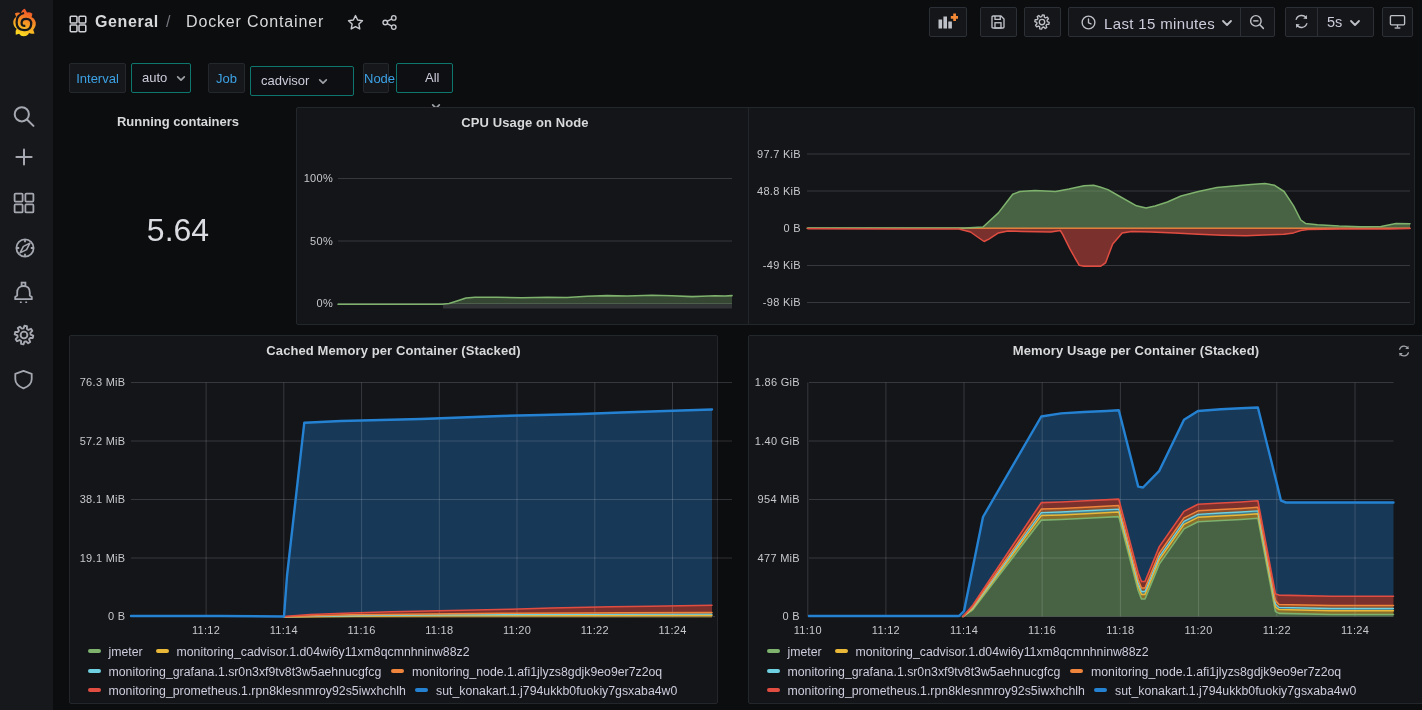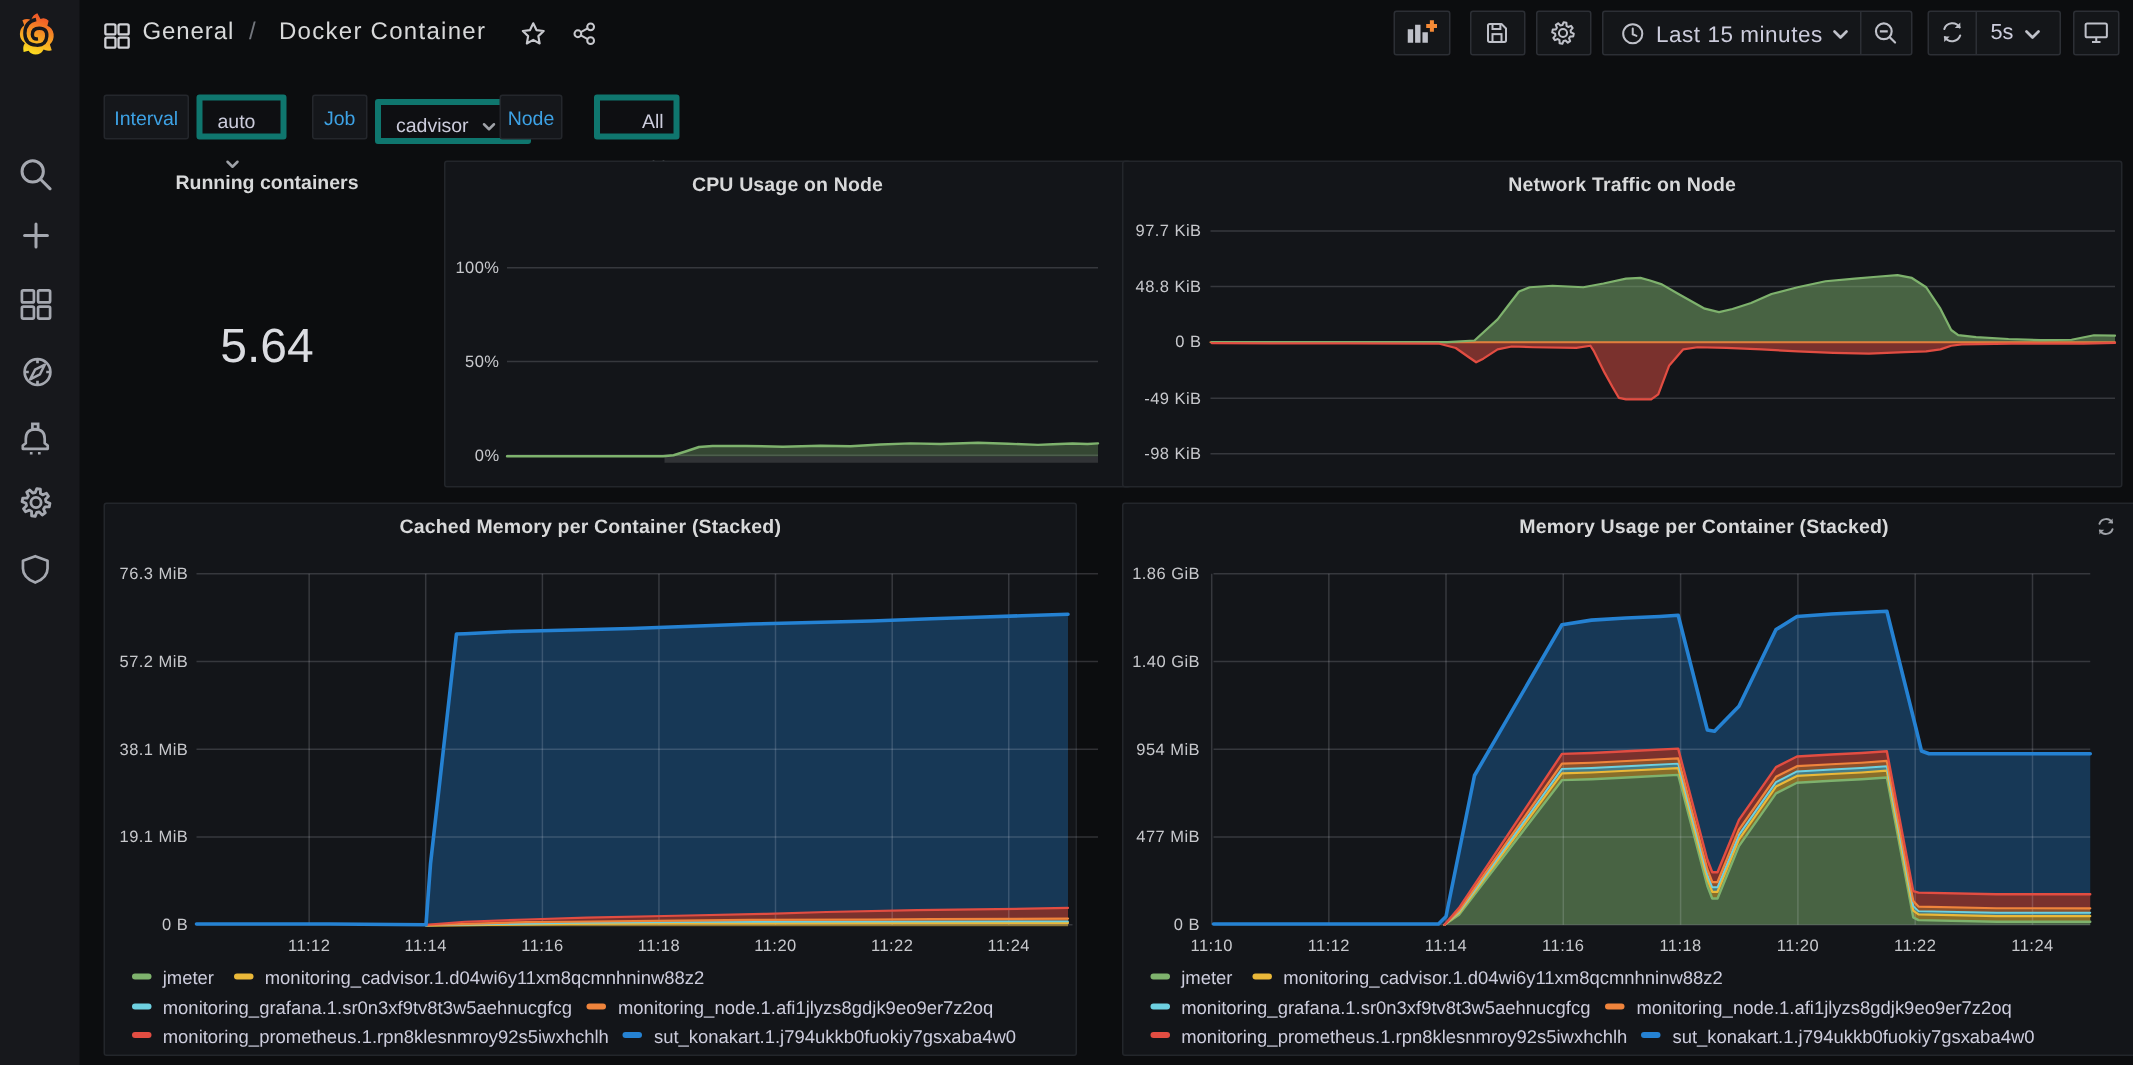--- a/index.html
+++ b/index.html
@@ -3,21 +3,21 @@
 <style>
 * { margin:0; padding:0; box-sizing:border-box; }
 html,body { width:1422px; height:710px; background:#0c0d0f; font-family:"Liberation Sans", sans-serif; overflow:hidden; position:relative; }
 .abs { position:absolute; }
 .panel { position:absolute; background:#131519; border:1px solid #23262b; border-radius:2px; }
 .ptitle { position:absolute; top:7px; left:0; right:0; text-align:center; font-size:13px; font-weight:700; color:#d8d9da; letter-spacing:0.1px;}
 .legend { position:absolute; font-size:12.3px; color:#ccccdc; }
 .lrow { position:absolute; white-space:nowrap; }
 .dash { display:inline-block; width:13px; height:4px; border-radius:2px; vertical-align:middle; margin-right:8px; margin-top:-3px;}
 .vlabel { position:absolute; height:30px; line-height:30px; font-size:13px; font-weight:500; color:#3da2e5; background:#15171b; border:1px solid #24272c; border-radius:2px; text-align:center; }
-.vvalue { position:absolute; height:30px; line-height:28px; font-size:13px; color:#ccccdc; background:#0e0f12; border:4px solid #0f766e; border-radius:2px; padding-left:10px; }
+.vvalue { position:absolute; height:30px; line-height:28px; font-size:13px; color:#ccccdc; background:#0e0f12; border:1px solid #0f766e; border-radius:2px; padding-left:10px; }
 .navbtn { position:absolute; top:7px; height:30px; background:#141619; border:1px solid #2c2f35; border-radius:2px; }
 </style></head><body>
 
 <div class="abs" style="left:0;top:0;width:53px;height:710px;background:#17181c;"></div>
 
 <svg class="abs" style="left:11px;top:8px;" width="27" height="30" viewBox="0 0 64 72">
 <defs>
       <linearGradient id="glg" x1="0" y1="1" x2="0.3" y2="0">
 <stop offset="0" stop-color="#FCEE1F"></stop>
         <stop offset="1" stop-color="#F05A28"></stop>
@@ -56,21 +56,21 @@
   </svg>
 <svg class="abs" style="left:13.3px;top:368.6px;" width="21" height="21" viewBox="0 0 21 21">
     <path d="M10.5 1.8 L18.7 4.8 L18.7 10 Q18.7 16.2 10.5 19.4 Q2.3 16.2 2.3 10 L2.3 4.8 Z" fill="none" stroke="#a5a8b0" stroke-width="1.8" stroke-linejoin="round"></path>
   </svg>
 <svg class="abs" style="left:69px;top:15px;" width="18" height="18" viewBox="0 0 17.6 17.6">
     <rect x="1.2" y="1.2" width="6.6" height="6.6" rx="1" fill="none" stroke="#d0d1d6" stroke-width="1.5"></rect>
     <rect x="1.2" y="9.8" width="6.6" height="6.6" rx="1" fill="none" stroke="#d0d1d6" stroke-width="1.5"></rect>
     <rect x="9.8" y="1.2" width="6.6" height="6.6" rx="1" fill="none" stroke="#d0d1d6" stroke-width="1.5"></rect>
     <rect x="9.8" y="9.8" width="6.6" height="6.6" rx="1" fill="none" stroke="#d0d1d6" stroke-width="1.5"></rect>
   </svg>
-<div class="abs" style="left:95px;top:13px;font-size:16px;letter-spacing:0.6px;color:#d8d9da;">General</div>
+<div class="abs" style="left:95px;top:13px;font-size:16px;letter-spacing:0.6px;color:#d8d9da;font-weight:bold;">General</div>
 <div class="abs" style="left:166px;top:13px;font-size:16px;color:#73767d;">/</div>
 <div class="abs" style="left:186px;top:13px;font-size:16px;letter-spacing:0.85px;color:#d8d9da;">Docker Container</div>
 <svg class="abs" style="left:346px;top:13px;" width="19" height="19" viewBox="0 0 24 24">
     <path d="M12 3.2 L14.7 8.9 L20.8 9.7 L16.3 14 L17.4 20.2 L12 17.2 L6.6 20.2 L7.7 14 L3.2 9.7 L9.3 8.9 Z" fill="none" stroke="#c8c9ce" stroke-width="1.8" stroke-linejoin="round"></path>
   </svg>
 <svg class="abs" style="left:381px;top:14px;" width="17" height="17" viewBox="0 0 24 24">
 <circle cx="6" cy="12" r="3.2" fill="none" stroke="#c8c9ce" stroke-width="1.9"></circle>
 <circle cx="18" cy="5.5" r="3.2" fill="none" stroke="#c8c9ce" stroke-width="1.9"></circle>
 <circle cx="18" cy="18.5" r="3.2" fill="none" stroke="#c8c9ce" stroke-width="1.9"></circle>
 <line x1="8.8" y1="10.5" x2="15.2" y2="7" stroke="#c8c9ce" stroke-width="1.9"></line>
@@ -127,42 +127,41 @@
 <line x1="12" y1="15" x2="12" y2="19" stroke="#bfc1c9" stroke-width="1.9"></line>
 </svg>
 <div class="vlabel" style="left:69px;top:63px;width:57px;">Interval</div>
 <div class="vvalue" style="left:131px;top:63px;width:60px;">auto <svg width="10" height="7" viewBox="0 0 12 8" style="margin-left:5px;">
       <path d="M2 2 L6 6 L10 2" fill="none" stroke="#9fa2a8" stroke-width="2" stroke-linecap="round" stroke-linejoin="round"></path>
     </svg></div>
 <div class="vlabel" style="left:208px;top:63px;width:37px;">Job</div>
 <div class="vvalue" style="left:250px;top:66px;width:104px;">cadvisor <svg width="10" height="7" viewBox="0 0 12 8" style="margin-left:5px;">
       <path d="M2 2 L6 6 L10 2" fill="none" stroke="#9fa2a8" stroke-width="2" stroke-linecap="round" stroke-linejoin="round"></path>
     </svg></div>
-<div class="vlabel" style="left:333px;top:63px;width:42px;">Node</div>
+<div class="vlabel" style="left:363px;top:63px;width:26px;">Node</div>
 <div class="vvalue" style="left:396px;top:63px;width:57px;padding-left:28px;">All <svg width="10" height="7" viewBox="0 0 12 8" style="margin-left:6px;">
       <path d="M2 2 L6 6 L10 2" fill="none" stroke="#9fa2a8" stroke-width="2" stroke-linecap="round" stroke-linejoin="round"></path>
     </svg></div>
 <div class="abs" style="left:69px;top:114px;width:218px;text-align:center;font-size:13px;font-weight:700;color:#d8d9da;">Running containers</div>
 <div class="abs" style="left:69px;top:212px;width:218px;text-align:center;font-size:32px;font-weight:500;color:#dbdce1;">5.64</div>
 <div class="panel" style="left:296px;top:107px;width:458px;height:218px;">
     <div class="ptitle">CPU Usage on Node</div>
     <svg class="abs" style="left:0;top:0;" width="442" height="218" viewBox="0 0 442 218">
       <line x1="41" y1="70.5" x2="435" y2="70.5" stroke="rgba(240,245,255,0.16)" stroke-width="1"></line>
       <text x="36" y="74.0" font-size="11" letter-spacing="0.3" fill="#c7c8cc" text-anchor="end">100%</text>
       <line x1="41" y1="133" x2="435" y2="133" stroke="rgba(240,245,255,0.16)" stroke-width="1"></line>
       <text x="36" y="136.5" font-size="11" letter-spacing="0.3" fill="#c7c8cc" text-anchor="end">50%</text>
       <line x1="41" y1="195.5" x2="435" y2="195.5" stroke="rgba(240,245,255,0.16)" stroke-width="1"></line>
       <text x="36" y="199.0" font-size="11" letter-spacing="0.3" fill="#c7c8cc" text-anchor="end">0%</text>
       <rect x="146" y="196.3" width="289" height="4.2" fill="rgba(255,255,255,0.13)"></rect>
       <polygon points="41.0,196.2 100.0,196.2 145.0,196.2 152.0,195.5 160.0,193.0 169.0,190.0 178.0,189.3 200.0,189.3 225.0,189.8 250.0,189.2 270.0,189.5 290.0,188.3 310.0,187.6 330.0,188.0 355.0,187.2 375.0,187.8 395.0,188.6 405.0,188.2 418.0,187.7 428.0,188.0 435.0,187.6 435.0,196.3 41.0,196.3" fill="rgba(126,178,109,0.32)" stroke="none"></polygon>
       <polyline points="41.0,196.2 100.0,196.2 145.0,196.2 152.0,195.5 160.0,193.0 169.0,190.0 178.0,189.3 200.0,189.3 225.0,189.8 250.0,189.2 270.0,189.5 290.0,188.3 310.0,187.6 330.0,188.0 355.0,187.2 375.0,187.8 395.0,188.6 405.0,188.2 418.0,187.7 428.0,188.0 435.0,187.6" fill="none" stroke="#7EB26D" stroke-width="1.6" stroke-linejoin="round" stroke-linecap="round" opacity="1.0"></polyline>
     </svg>
   </div>
 <div class="panel" style="left:748px;top:107px;width:667px;height:218px;">
-    <div class="ptitle">Network Traffic on Node</div>
     <svg class="abs" style="left:0;top:0;" width="667" height="218" viewBox="0 0 667 218">
       <line x1="58" y1="46" x2="661" y2="46" stroke="rgba(240,245,255,0.16)" stroke-width="1"></line>
       <text x="52" y="49.5" font-size="11" letter-spacing="0.3" fill="#c7c8cc" text-anchor="end">97.7 KiB</text>
       <line x1="58" y1="83" x2="661" y2="83" stroke="rgba(240,245,255,0.16)" stroke-width="1"></line>
       <text x="52" y="86.5" font-size="11" letter-spacing="0.3" fill="#c7c8cc" text-anchor="end">48.8 KiB</text>
       <line x1="58" y1="120" x2="661" y2="120" stroke="rgba(240,245,255,0.16)" stroke-width="1"></line>
       <text x="52" y="123.5" font-size="11" letter-spacing="0.3" fill="#c7c8cc" text-anchor="end">0 B</text>
       <line x1="58" y1="157.5" x2="661" y2="157.5" stroke="rgba(240,245,255,0.16)" stroke-width="1"></line>
       <text x="52" y="161.0" font-size="11" letter-spacing="0.3" fill="#c7c8cc" text-anchor="end">-49 KiB</text>
       <line x1="58" y1="194.5" x2="661" y2="194.5" stroke="rgba(240,245,255,0.16)" stroke-width="1"></line>

